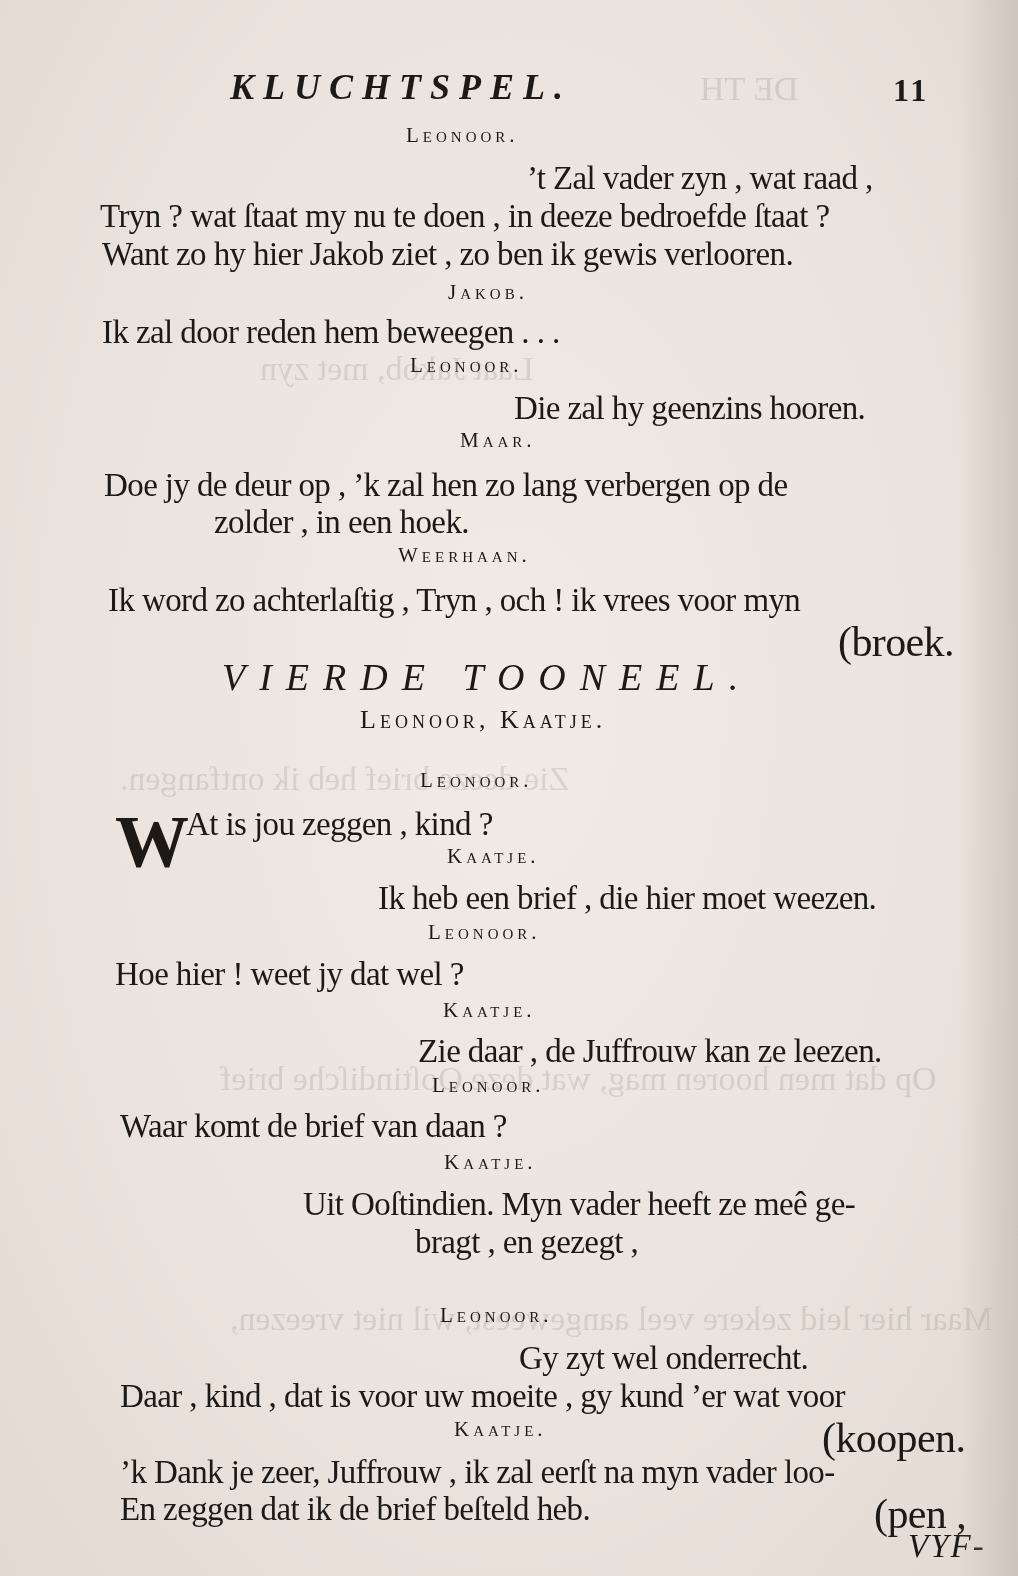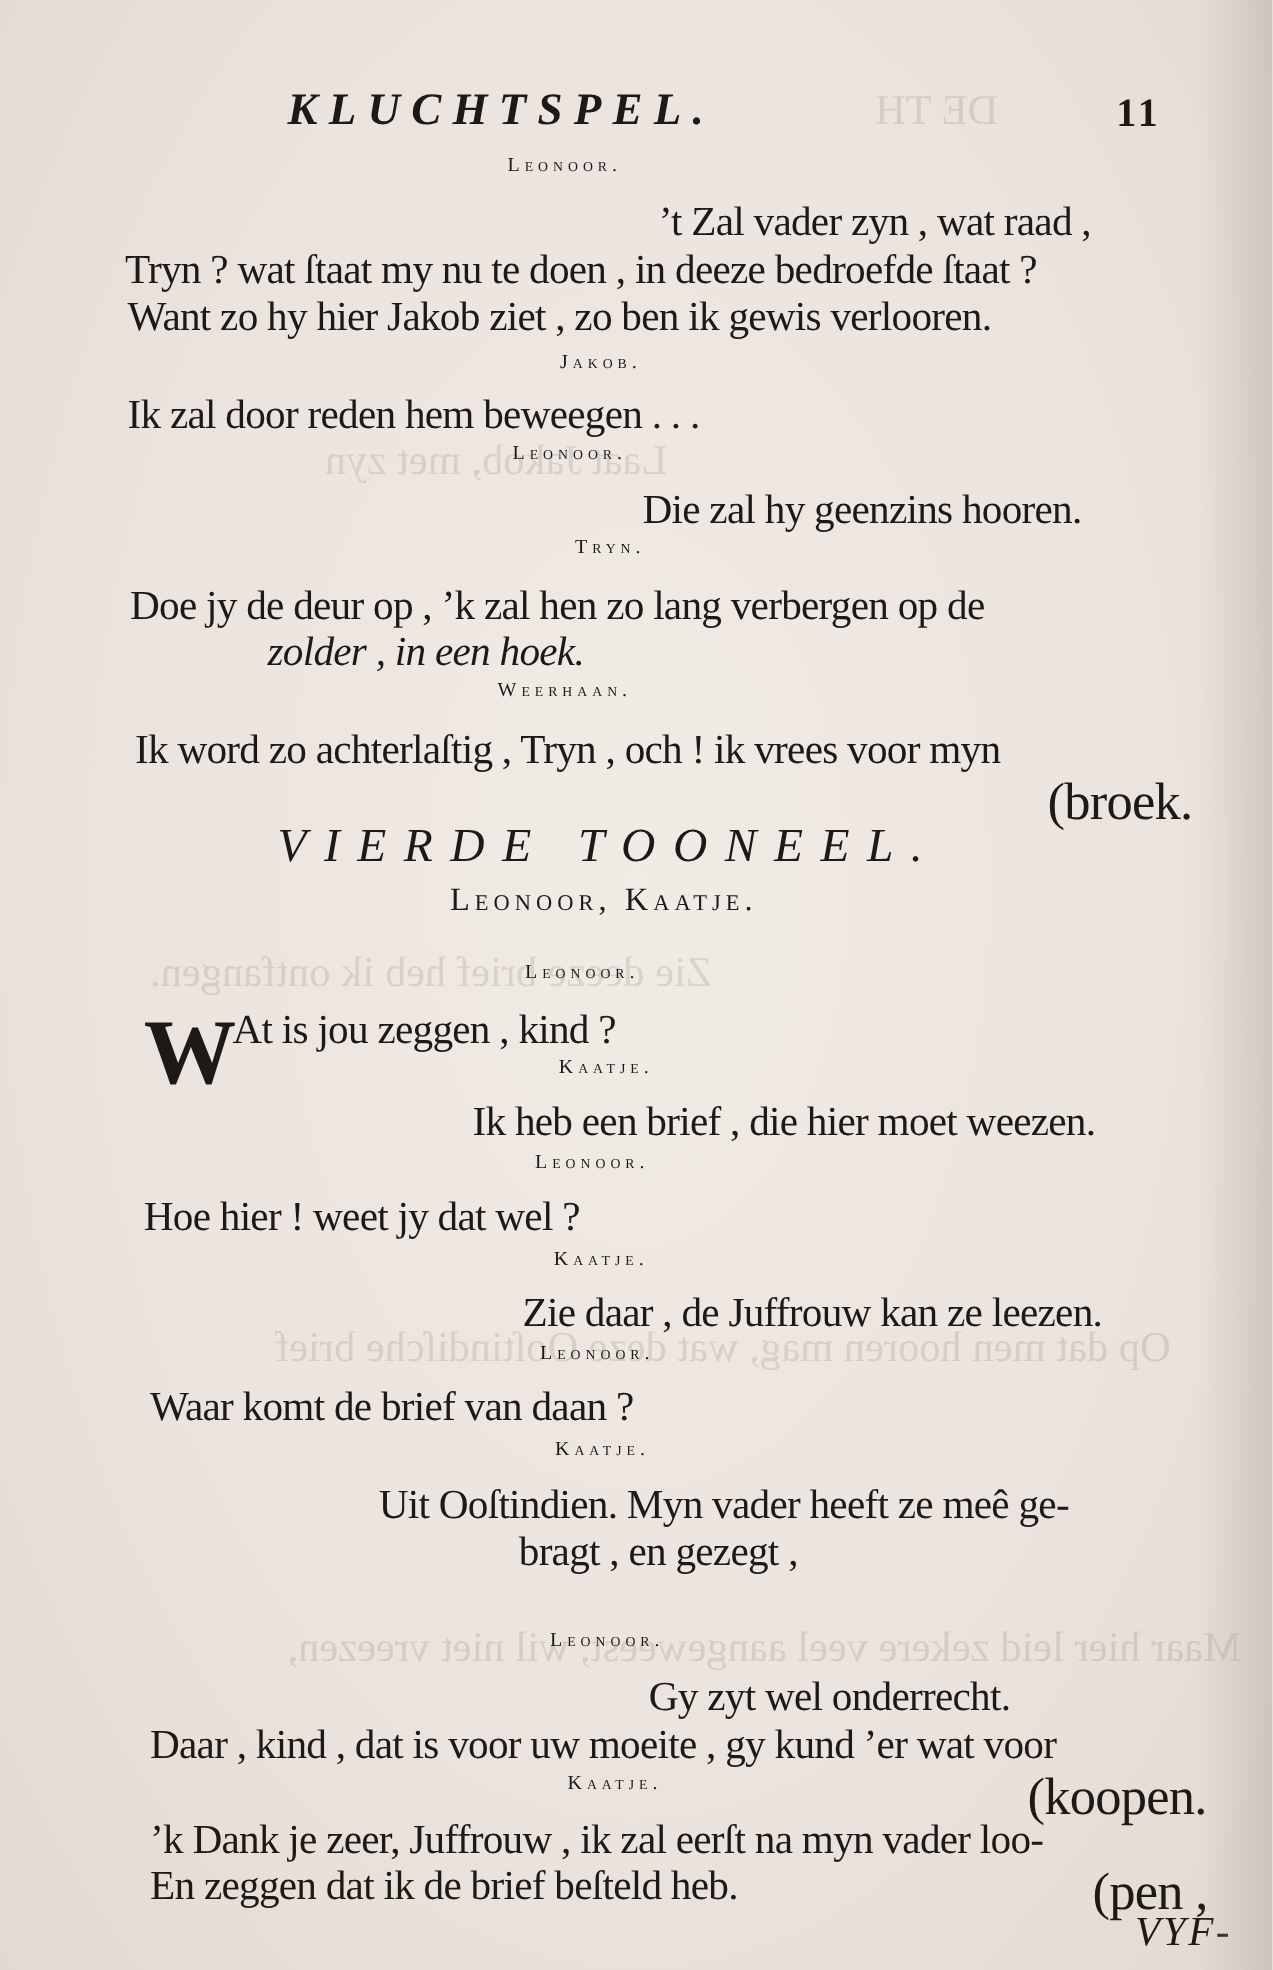--- a/index.html
+++ b/index.html
@@ -61,21 +61,21 @@
       position: absolute;
       top: 72px;
       left: 893px;
       font-size: 32px;
       font-weight: bold;
       letter-spacing: 3px;
     }
     .speaker {
       position: absolute;
       white-space: nowrap;
-      font-size: 16px;
+      font-size: 21px;
       letter-spacing: 4px;
       font-variant: small-caps;
       line-height: 1;
     }
     .scene-title {
       position: absolute;
       top: 655px;
       left: 222px;
       font-size: 38px;
       font-style: italic;
@@ -125,23 +125,23 @@
   <div class="line" style="top:162px; left:527px;">’t Zal vader zyn ,  wat raad ,</div>
   <div class="line" style="top:200px; left:100px;">Tryn ? wat ſtaat my nu te doen , in deeze bedroefde ſtaat ?</div>
   <div class="line" style="top:238px; left:102px;">Want zo hy hier Jakob ziet , zo ben ik gewis verlooren.</div>
 
   <div class="speaker" style="top:282px; left:448px;">Jakob.</div>
   <div class="line" style="top:316px; left:102px;">Ik zal door reden hem beweegen . . .</div>
 
   <div class="speaker" style="top:355px; left:410px;">Leonoor.</div>
   <div class="line" style="top:392px; left:514px;">Die zal hy geenzins hooren.</div>
 
-  <div class="speaker" style="top:430px; left:460px;">Tryn.</div>
+  <div class="speaker" style="top:430px; left:460px;">Maar.</div>
   <div class="line" style="top:469px; left:104px;">Doe jy de deur op ,  ’k zal hen zo lang verbergen op de</div>
-  <div class="line" style="top:506px; left:214px;font-style:italic;">zolder ,  in een hoek.</div>
+  <div class="line" style="top:506px; left:214px;">zolder ,  in een hoek.</div>
 
   <div class="speaker" style="top:545px; left:398px;">Weerhaan.</div>
   <div class="line" style="top:584px; left:108px;">Ik word zo achterlaſtig ,  Tryn ,  och !  ik vrees voor myn</div>
   <div class="turnover" style="top:621px; left:838px;">(broek.</div>
 
   <div class="scene-title">VIERDE TOONEEL.</div>
   <div class="speaker" style="top:707px; left:320px; font-size:26px;margin-left:40px;">Leonoor, Kaatje.</div>
 
   <div class="speaker" style="top:770px; left:420px;">Leonoor.</div>
   <div class="dropcap">W</div>

